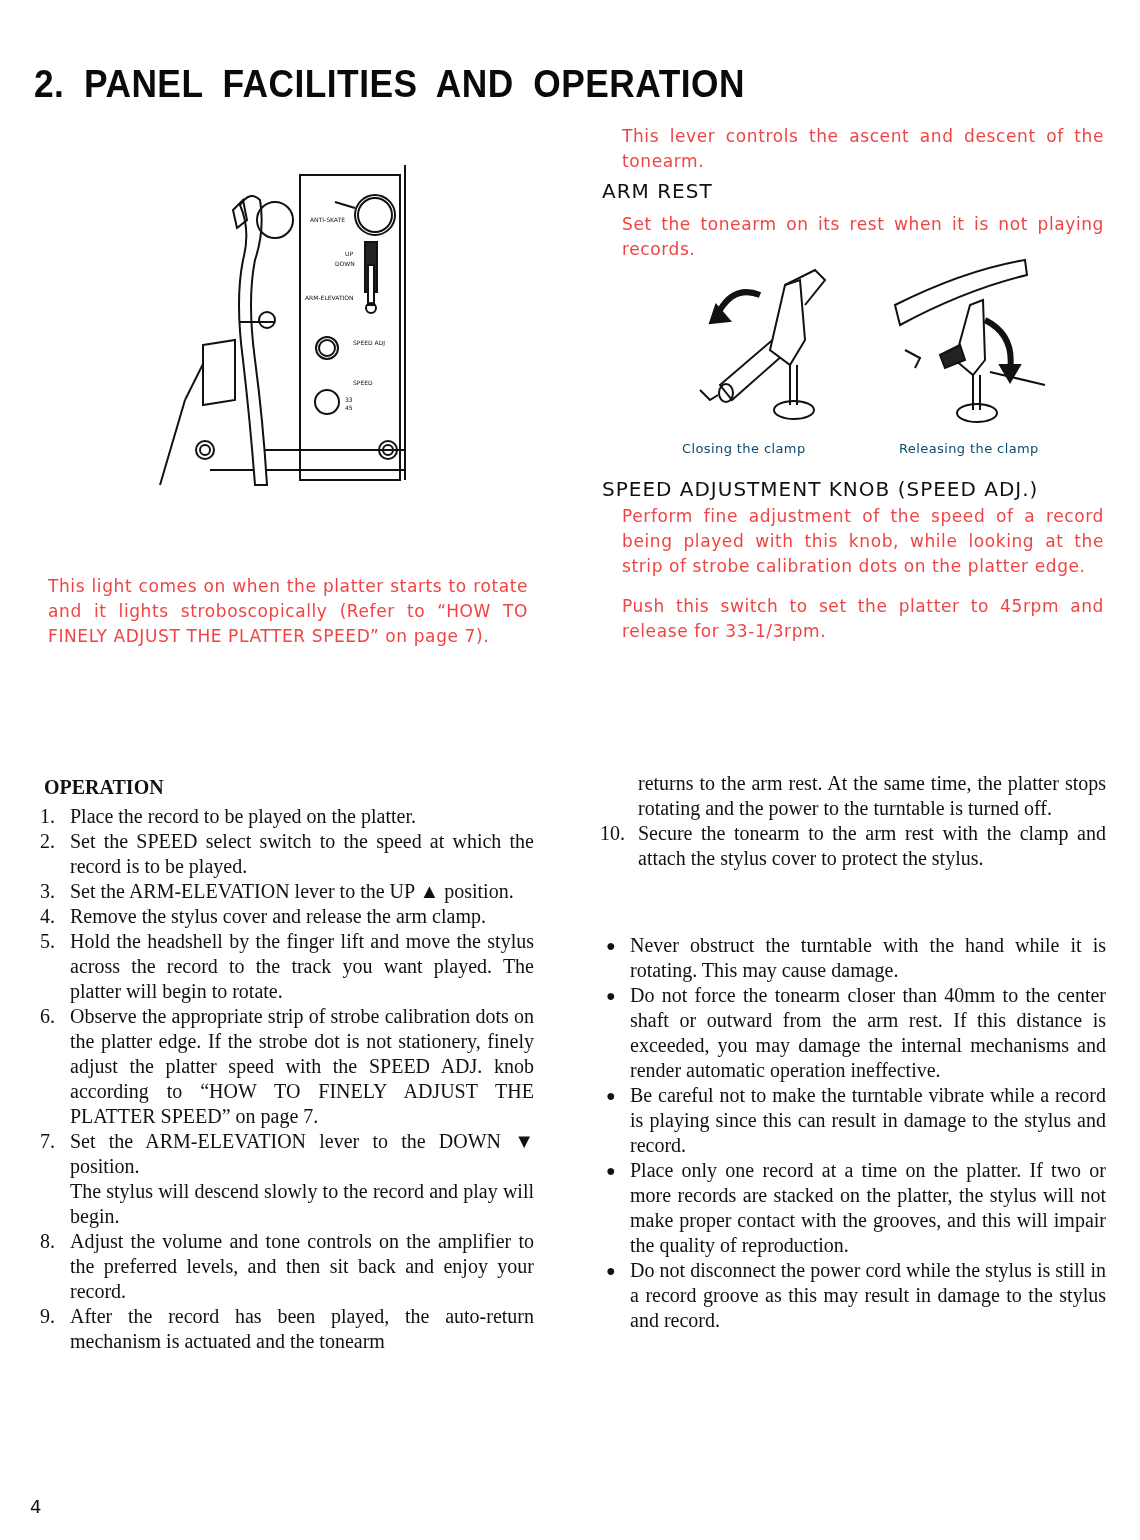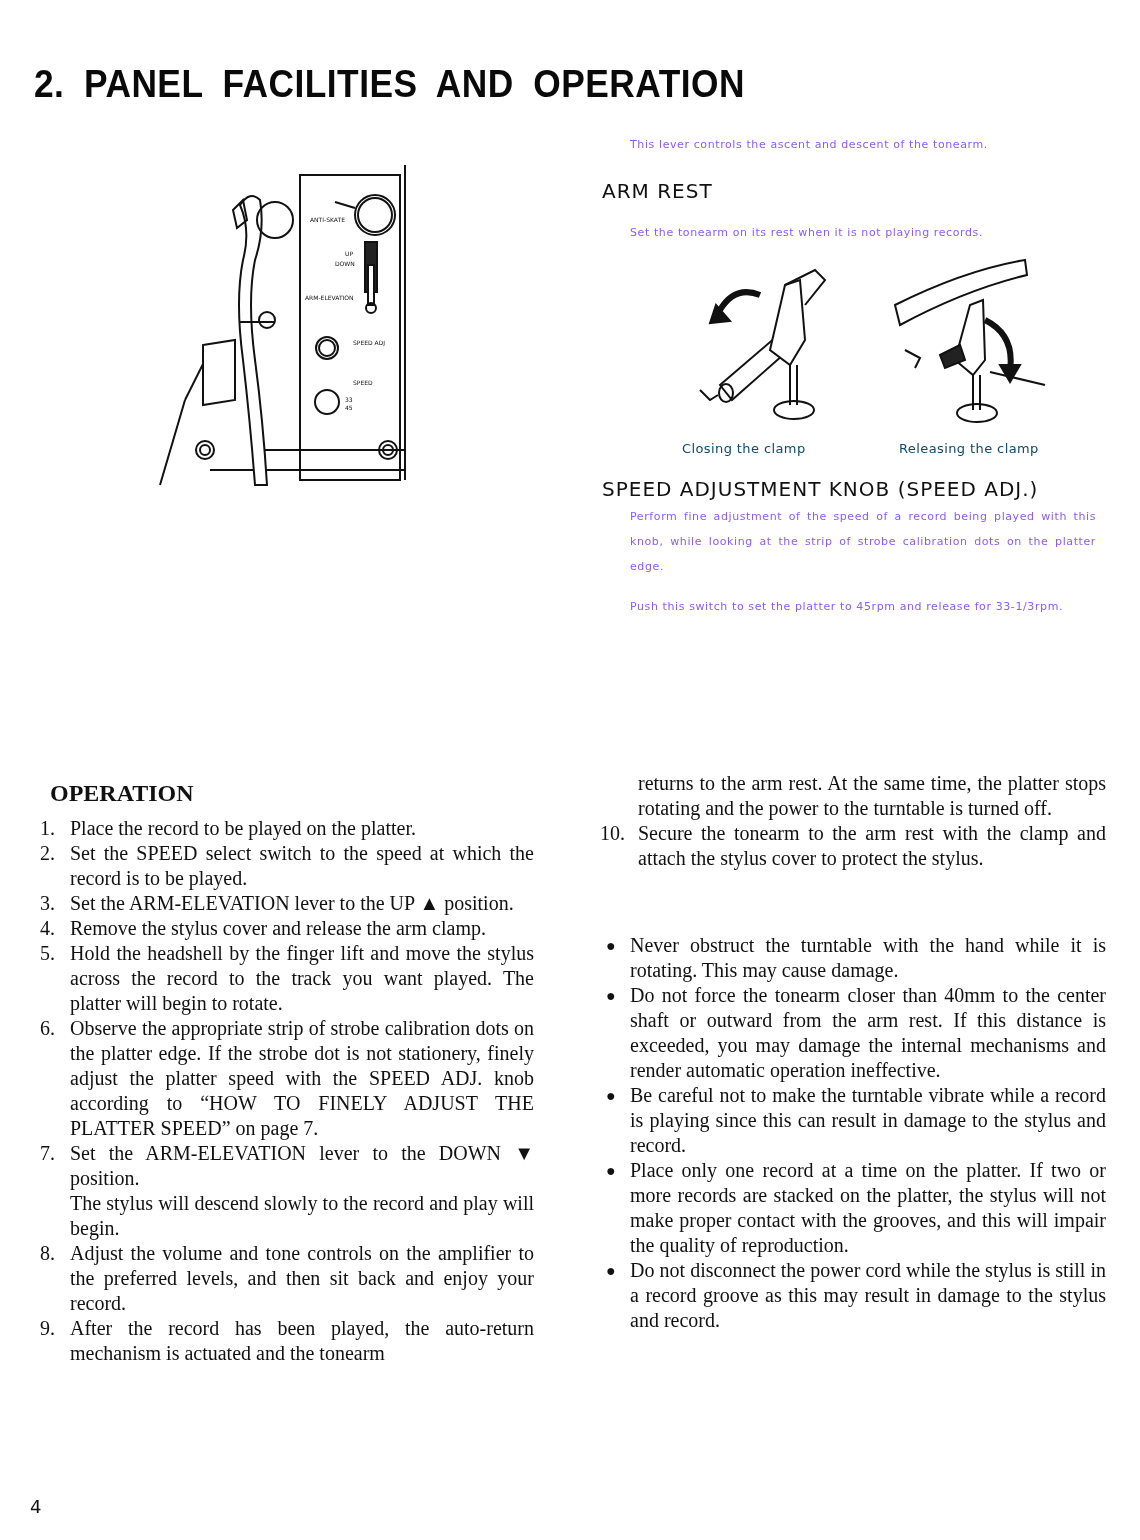--- a/index.html
+++ b/index.html
@@ -8,27 +8,27 @@
     position: absolute; left: 34px; top: 38px;
     font-family: "Liberation Sans", sans-serif; font-weight: bold;
     font-size: 38px; letter-spacing: 0.5px; word-spacing: 10px; color: #0a0a0a;
     transform: scaleX(0.93); transform-origin: left top;
   }
   .sans-h {
     font-family: "DejaVu Sans", sans-serif; font-size: 20px; font-weight: normal;
     letter-spacing: 1px; color: #111; margin: 0; line-height: 26px;
   }
   .sans-p {
-    font-family: "DejaVu Sans", sans-serif; font-size: 11px; color: #8b5cf6;
-    letter-spacing: 0.6px; line-height: 25px; margin: 16px; text-align: justify;
+    font-family: "DejaVu Sans", sans-serif; font-size: 17px; color: #ef4444;
+    letter-spacing: 0.6px; line-height: 25px; margin: 8px; text-align: justify;
   }
   .abs { position: absolute; }
   .serif-h {
-    font-family: "Liberation Serif", serif; font-weight: bold; font-size: 24px;
-    margin: 10px; line-height: 26px; color: #111;
+    font-family: "Liberation Serif", serif; font-weight: bold; font-size: 20px;
+    margin: 4px; line-height: 26px; color: #111;
   }
   .serif-list { font-family: "Liberation Serif", serif; font-size: 20px; line-height: 25px; color: #111; }
   .item { display: flex; text-align: justify; }
   .num { width: 30px; flex: none; }
   .num10 { width: 38px; flex: none; margin-left: -8px; }
   .txt { flex: 1; }
   .bul { width: 24px; flex: none; padding-left: 4px; font-size: 16px; }
   .caption { font-family: "DejaVu Sans", sans-serif; font-size: 13px; color: #0c4a6e; letter-spacing: 0.4px; }
   svg { display: block; }
   .page-num { position: absolute; left: 30px; top: 1496px; font-family: "DejaVu Sans", sans-serif; font-size: 18px; }
@@ -74,20 +74,21 @@
       <text x="150" y="140">ARM-ELEVATION</text>
       <text x="198" y="185">SPEED ADJ</text>
       <text x="198" y="225">SPEED</text>
       <text x="190" y="242">33</text>
       <text x="190" y="250">45</text>
     </g>
   </svg>
 </div>
 
 <div class="abs" style="left:30px; top:566px; width:506px;">
+  <p class="sans-p" style="padding-left:10px;">This light comes on when the platter starts to rotate and it lights stroboscopically (Refer to “HOW TO FINELY ADJUST THE PLATTER SPEED” on page 7).</p>
 </div>
 
 <div class="abs" style="left:602px; top:116px; width:510px;">
   <p class="sans-p" style="padding-left:12px;">This lever controls the ascent and descent of the tonearm.</p>
 </div>
 <div class="abs" style="left:602px; top:178px; width:510px;">
   <h3 class="sans-h">ARM REST</h3>
   <p class="sans-p" style="padding-left:12px;">Set the tonearm on its rest when it is not playing records.</p>
 </div>
 

